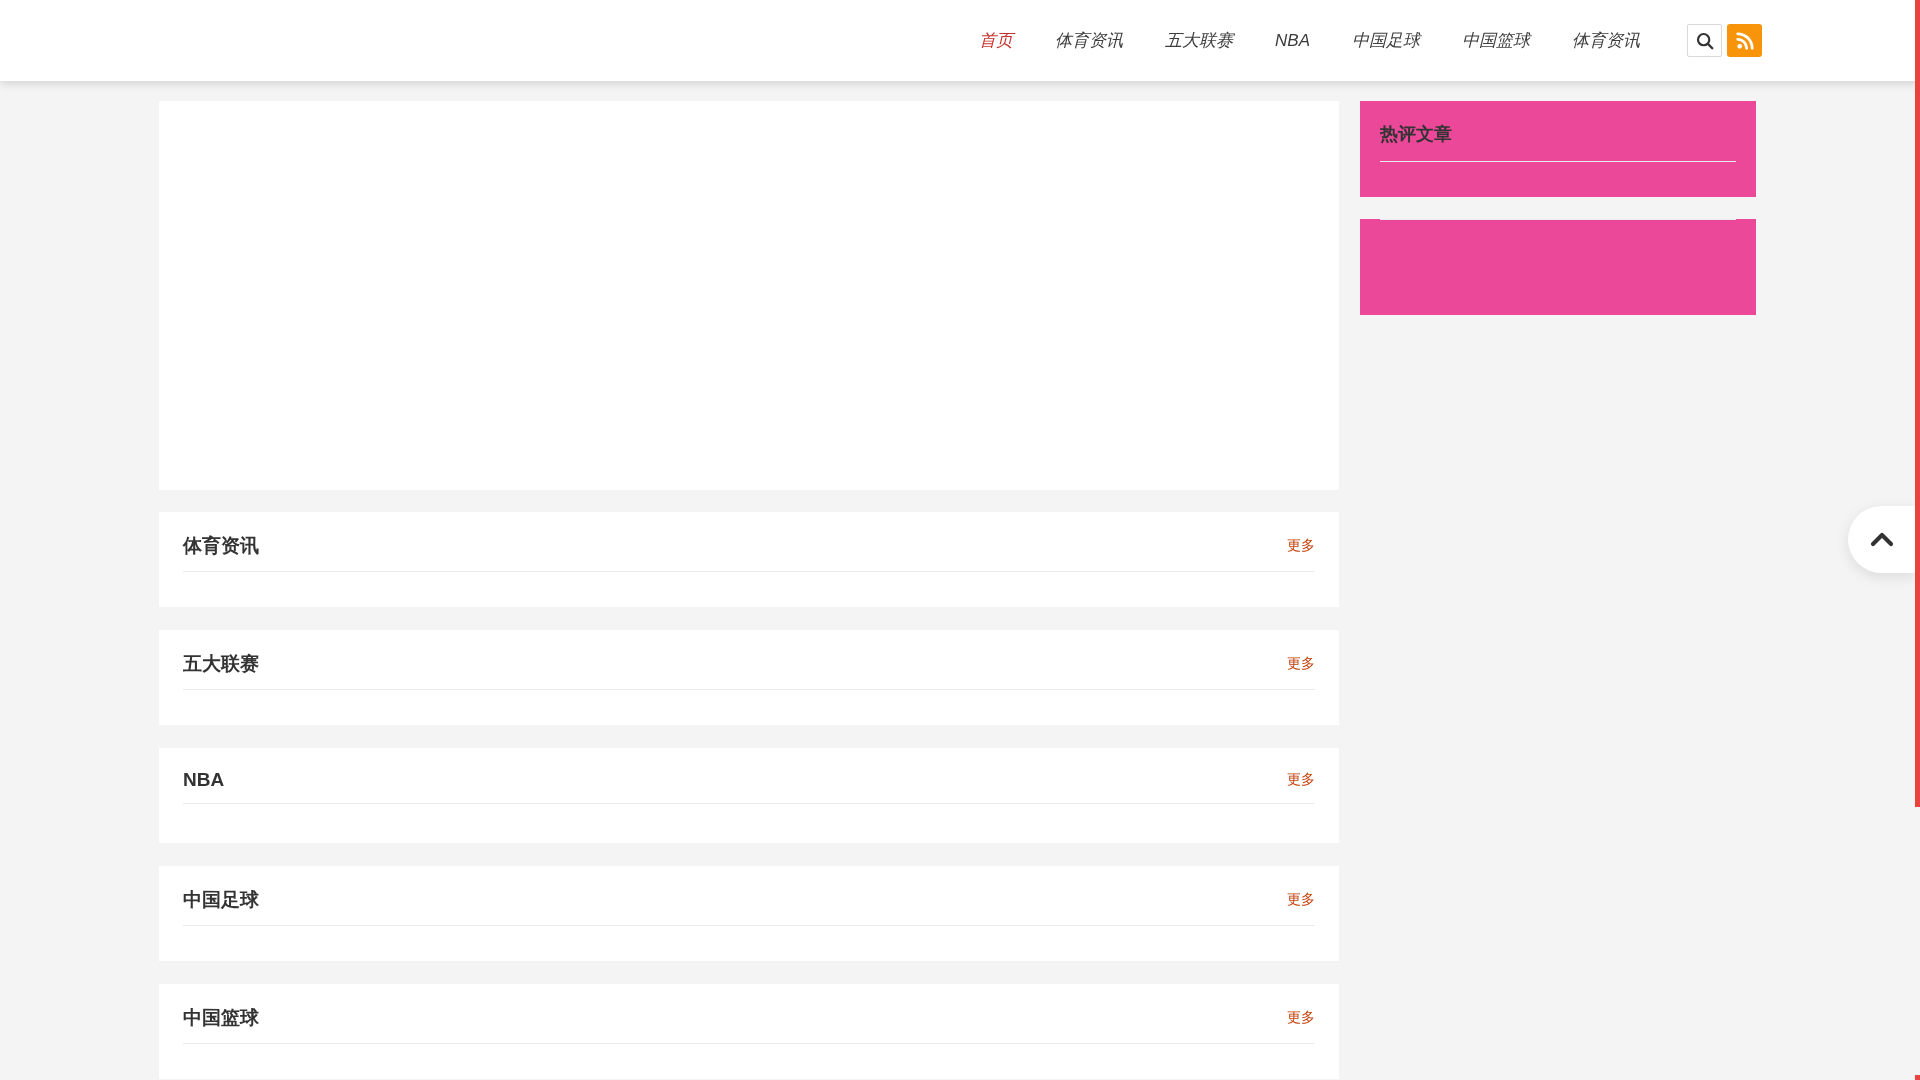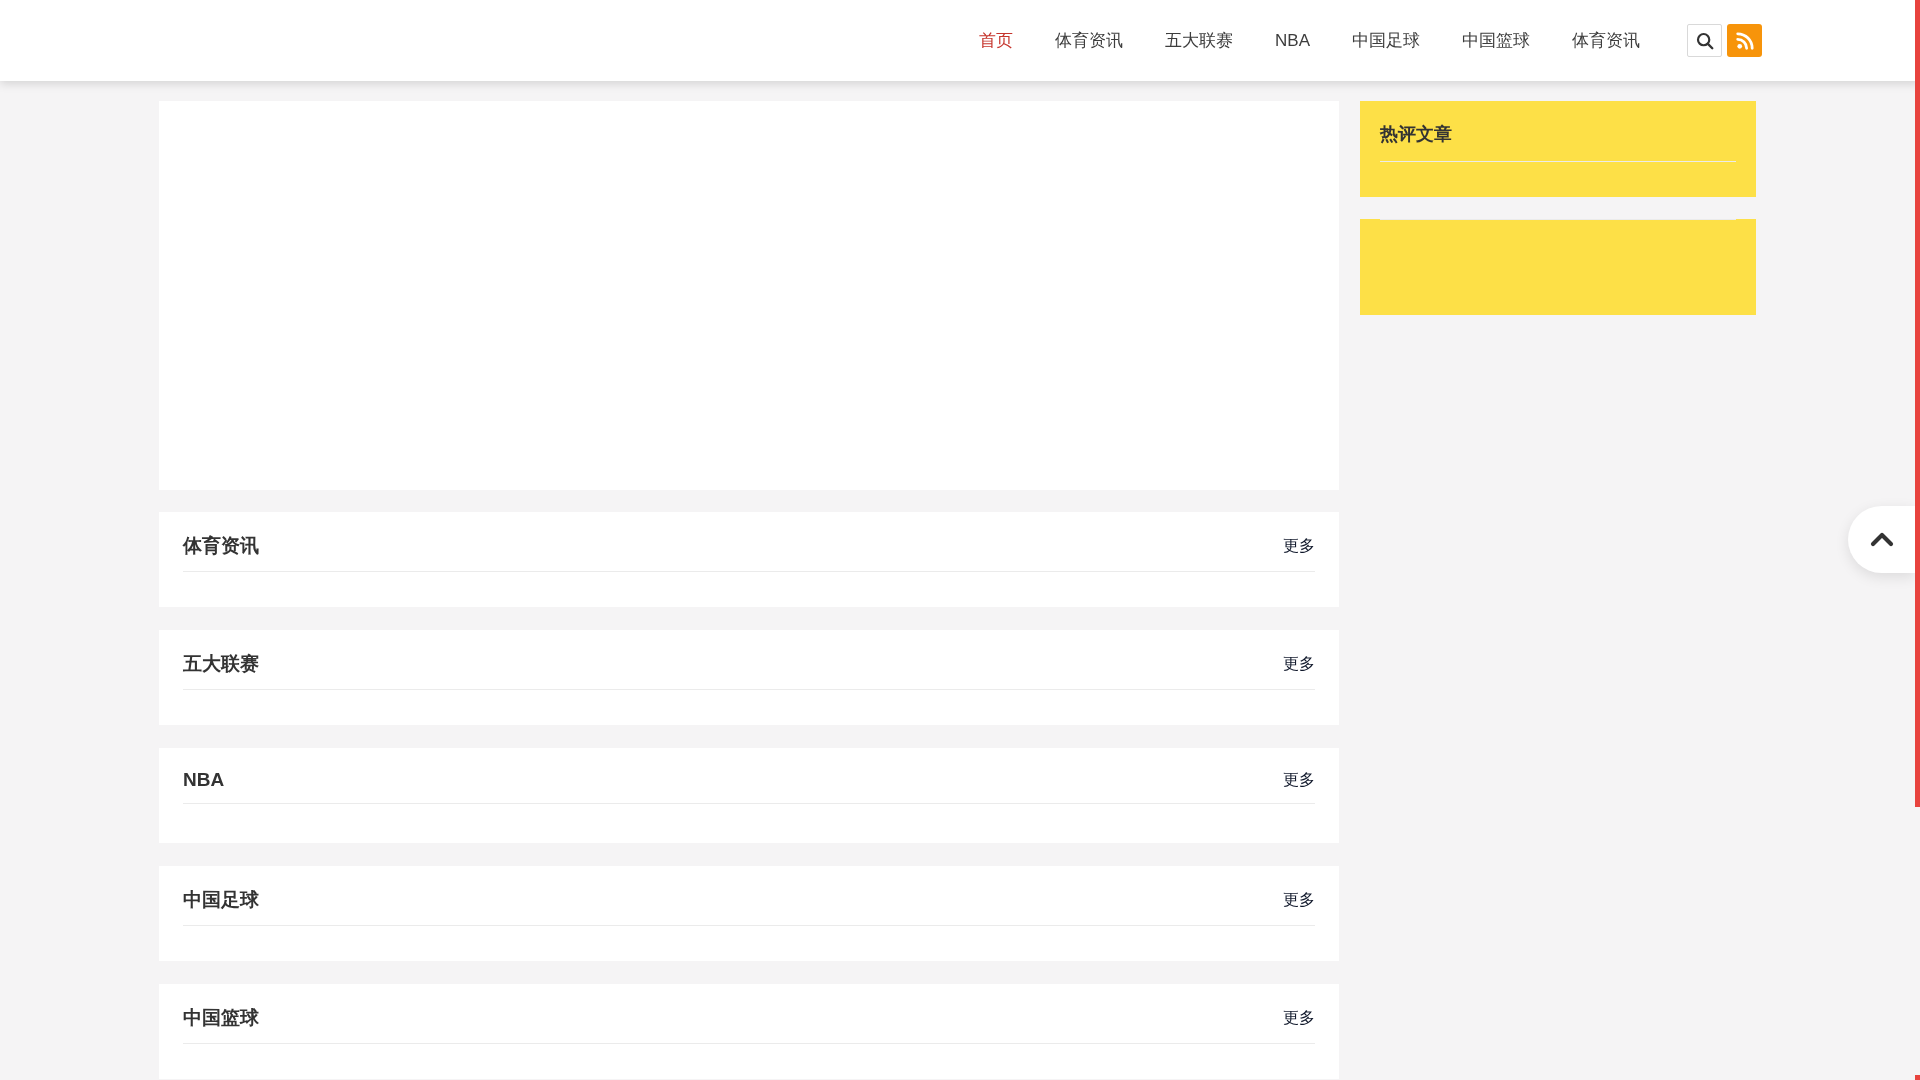--- a/index.html
+++ b/index.html
@@ -6,21 +6,21 @@
   body{
     width:1920px;height:1080px;position:relative;overflow:hidden;
     background:#f5f4f5;
     font-family:"Liberation Sans","DejaVu Sans",sans-serif;
   }
   
   .header{
     position:absolute;top:0;left:0;width:1920px;height:81px;background:#ffffff;
     box-shadow:0 3px 9px rgba(0,0,0,.13);
     display:flex;align-items:center;justify-content:flex-end;
-    padding-right:158px;box-sizing:border-box;z-index:10;
+    padding-right:158px;box-sizing:border-box;z-index:10;font-style:italic;
   }
   .nav{display:flex;align-items:center}
   .nav-link{
     font-size:17px;color:#3d3d3d;margin:0 21px;cursor:pointer;white-space:nowrap;
   }
   .nav-link.active{color:#c5342c}
   .hbtn{
     width:35px;height:33px;display:flex;align-items:center;justify-content:center;
     cursor:pointer;box-sizing:border-box;
   }
@@ -30,26 +30,26 @@
   .main{position:absolute;left:159px;top:101px;width:1180px}
   .hero-card{height:389px;background:#ffffff;margin-bottom:22px}
   .section-card{
     height:95px;background:#ffffff;margin-bottom:23px;
     padding:0 24px;box-sizing:border-box;
   }
   .section-head{
     display:flex;justify-content:space-between;align-items:center;padding-top:21px;
   }
   .section-title{font-size:19px;font-weight:bold;color:#333}
-  .section-more{font-size:16px;color:#0f172a;cursor:pointer}
+  .section-more{font-size:14px;color:#c2410c;cursor:pointer}
   .section-divider{border-bottom:1px solid #ebebeb;margin-top:12px}
   
   .sidebar{position:absolute;left:1360px;top:101px;width:396px}
   .widget{
-    background:#fde047;height:96px;margin-bottom:22px;
+    background:#ec4899;height:96px;margin-bottom:22px;
     padding:0 20px;box-sizing:border-box;
   }
   .widget-title{font-size:18px;font-weight:bold;color:#333;padding-top:21px}
   .widget-divider{border-bottom:1px solid #ebebeb;margin-top:15px}
   
   .back-top{
     position:absolute;left:1848px;top:506px;width:67px;height:67px;background:#ffffff;
     border-radius:34px 0 0 34px;box-shadow:0 4px 14px rgba(0,0,0,.10);
     display:flex;align-items:center;justify-content:center;cursor:pointer;z-index:20;
   }

